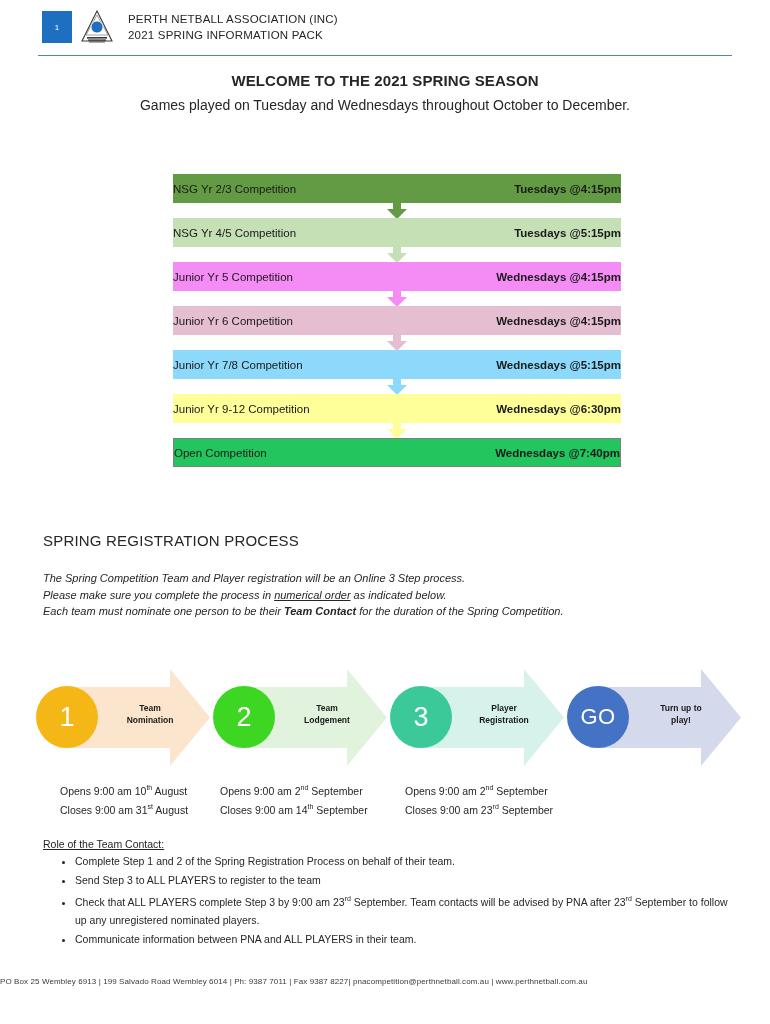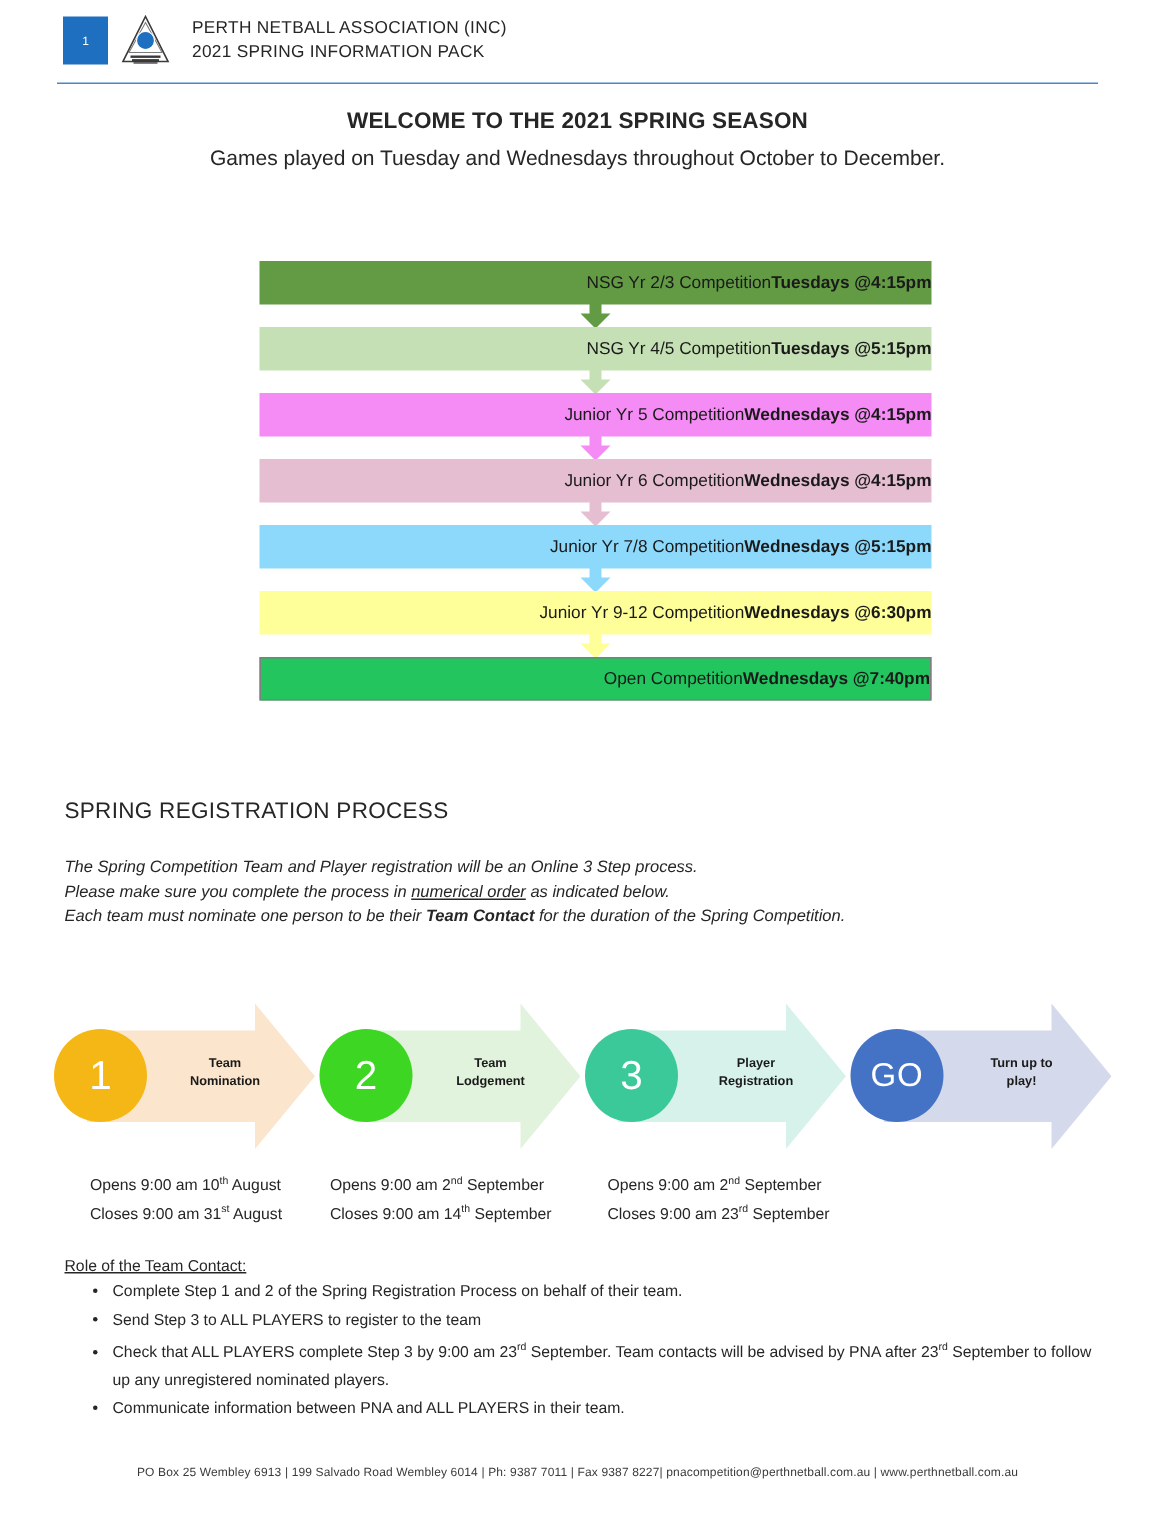--- a/index.html
+++ b/index.html
@@ -88,21 +88,21 @@
     position: absolute;
     left: 173px; top: 174px;
     width: 448px;
   }
   .comp-box {
     width: 448px;
     height: 29px;
     box-sizing: border-box;
     display: flex;
     align-items: center;
-    justify-content: flex-end;
+    justify-content: space-between;
     font-size: 11.5px;
     color: #1a1a1a;
     position: relative;
   }
   .comp-box b { font-weight: bold; }
   .comp-box .reg { font-weight: normal; }
   .comp-gap {
     height: 15px;
     position: relative;
   }
@@ -205,21 +205,21 @@
     line-height: 18px;
   }
   .role-list li { margin: 0 0 1px 0; }
   .role-list sup { font-size: 7px; vertical-align: super; }
 
   
   .footer {
     position: absolute;
     left: 0; top: 977px;
     width: 770px;
-    text-align: center;
+    text-align: left;
     font-size: 8px;
     color: #3a3a3a;
     letter-spacing: 0.1px;
   }
 </style>
 </head>
 <body>
 
 <div class="header">
   <div class="hdr-badge">1</div>

